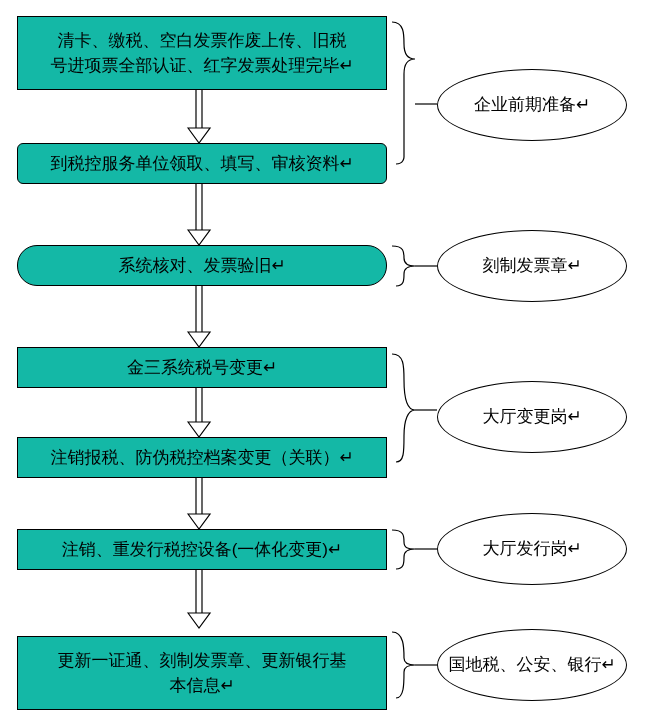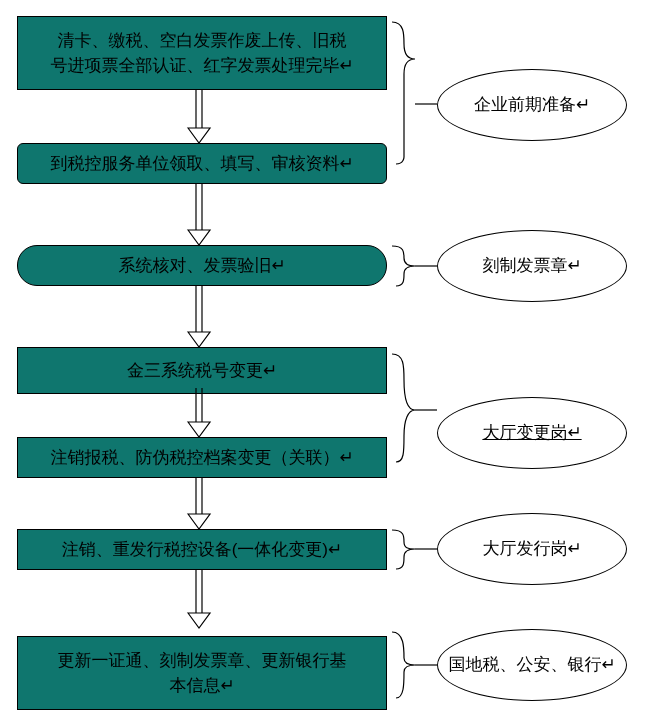--- a/index.html
+++ b/index.html
@@ -18,21 +18,21 @@
   #canvas {
     position: absolute;
     left: 0; top: 0;
     width: 661px;
     height: 720px;
   }
   .node {
     position: absolute;
     box-sizing: border-box;
     border: 1px solid #000000;
-    background: #0f766e;
+    background: #14b8a6;
     display: flex;
     align-items: center;
     justify-content: center;
     text-align: center;
     font-size: 17px;
     line-height: 1.5;
     padding: 2px 6px;
     white-space: pre-line;
   }
   .ellipse {
@@ -67,21 +67,21 @@
   </div>
 
   <div class="node" style="left:17px; top:143px; width:370px; height:41px;border-radius:6px;">
     <span>到税控服务单位领取、填写、审核资料↵</span>
   </div>
 
   <div class="node" style="left:17px; top:245px; width:370px; height:41px;border-radius:20px;">
     <span>系统核对、发票验旧↵</span>
   </div>
 
-  <div class="node" style="left:17px; top:347px; width:370px; height:47px;">
+  <div class="node" style="left:17px; top:347px; width:370px; height:41px;">
     <span>金三系统税号变更↵</span>
   </div>
 
   <div class="node" style="left:17px; top:437px; width:370px; height:41px;">
     <span>注销报税、防伪税控档案变更（关联）↵</span>
   </div>
 
   <div class="node" style="left:17px; top:529px; width:370px; height:41px;">
     <span>注销、重发行税控设备(一体化变更)↵</span>
   </div>
@@ -92,21 +92,21 @@
   </div>
 
   <div class="ellipse" style="left:437px; top:69px; width:190px; height:72px;">
     <span>企业前期准备↵</span>
   </div>
 
   <div class="ellipse" style="left:437px; top:230px; width:190px; height:72px;">
     <span>刻制发票章↵</span>
   </div>
 
-  <div class="ellipse" style="left:437px; top:397px; width:190px; height:72px;text-decoration:underline;">
+  <div class="ellipse" style="left:437px; top:381px; width:190px; height:72px;">
     <span>大厅变更岗↵</span>
   </div>
 
   <div class="ellipse" style="left:437px; top:629px; width:190px; height:72px;">
     <span>国地税、公安、银行↵</span>
   </div>
 
   <div class="ellipse" style="left:437px; top:513px; width:190px; height:72px;">
     <span>大厅发行岗↵</span>
   </div>

